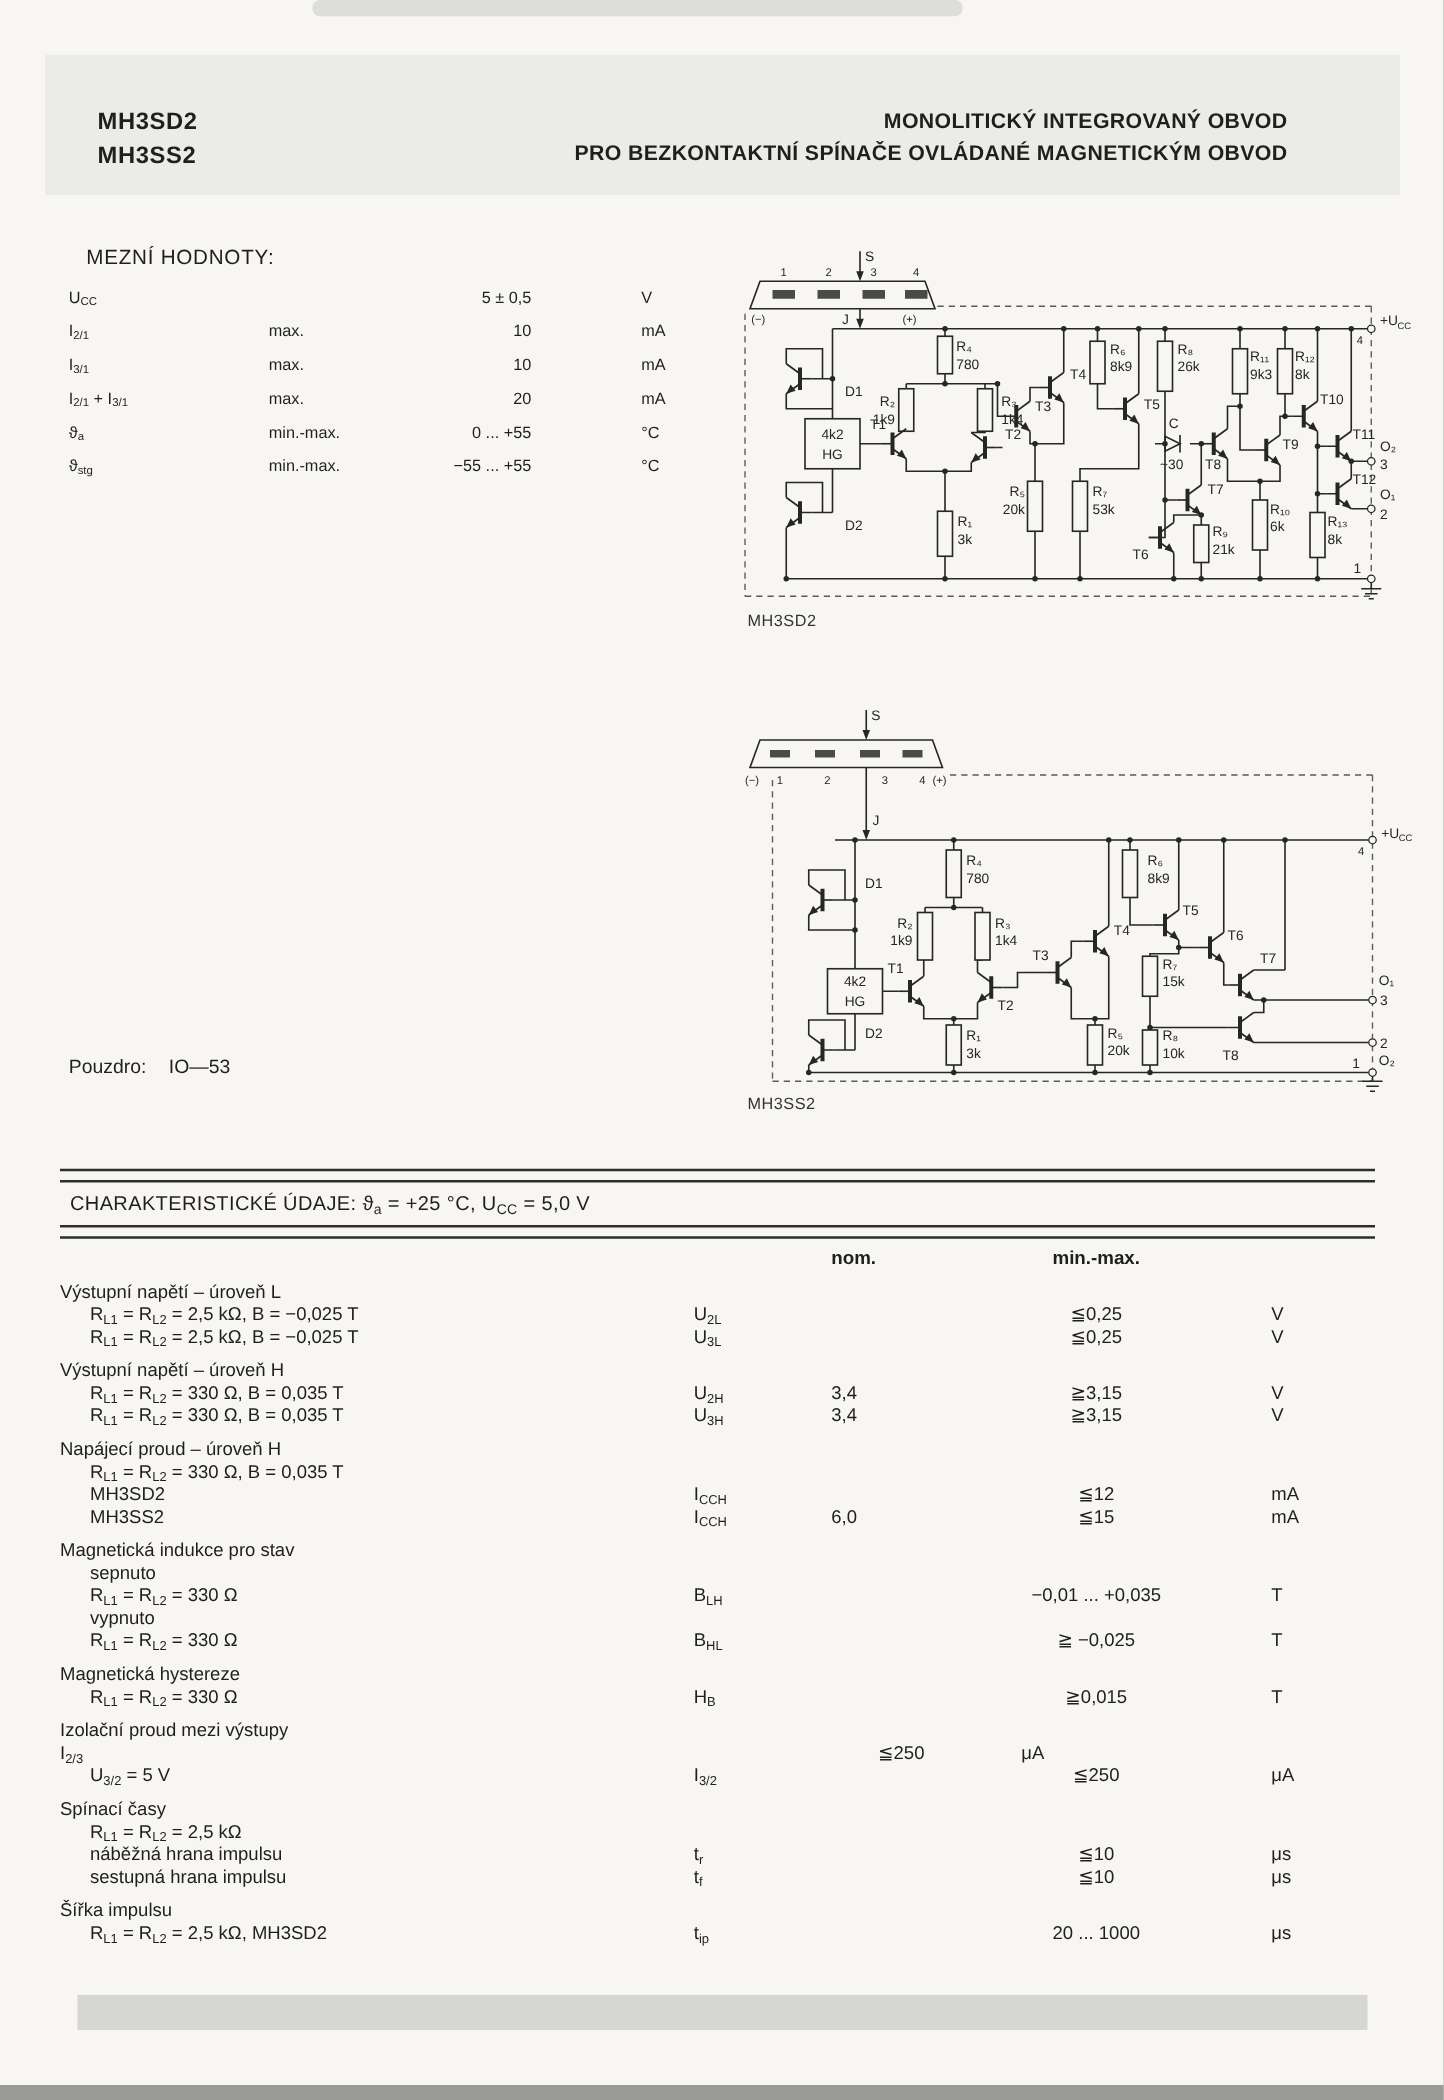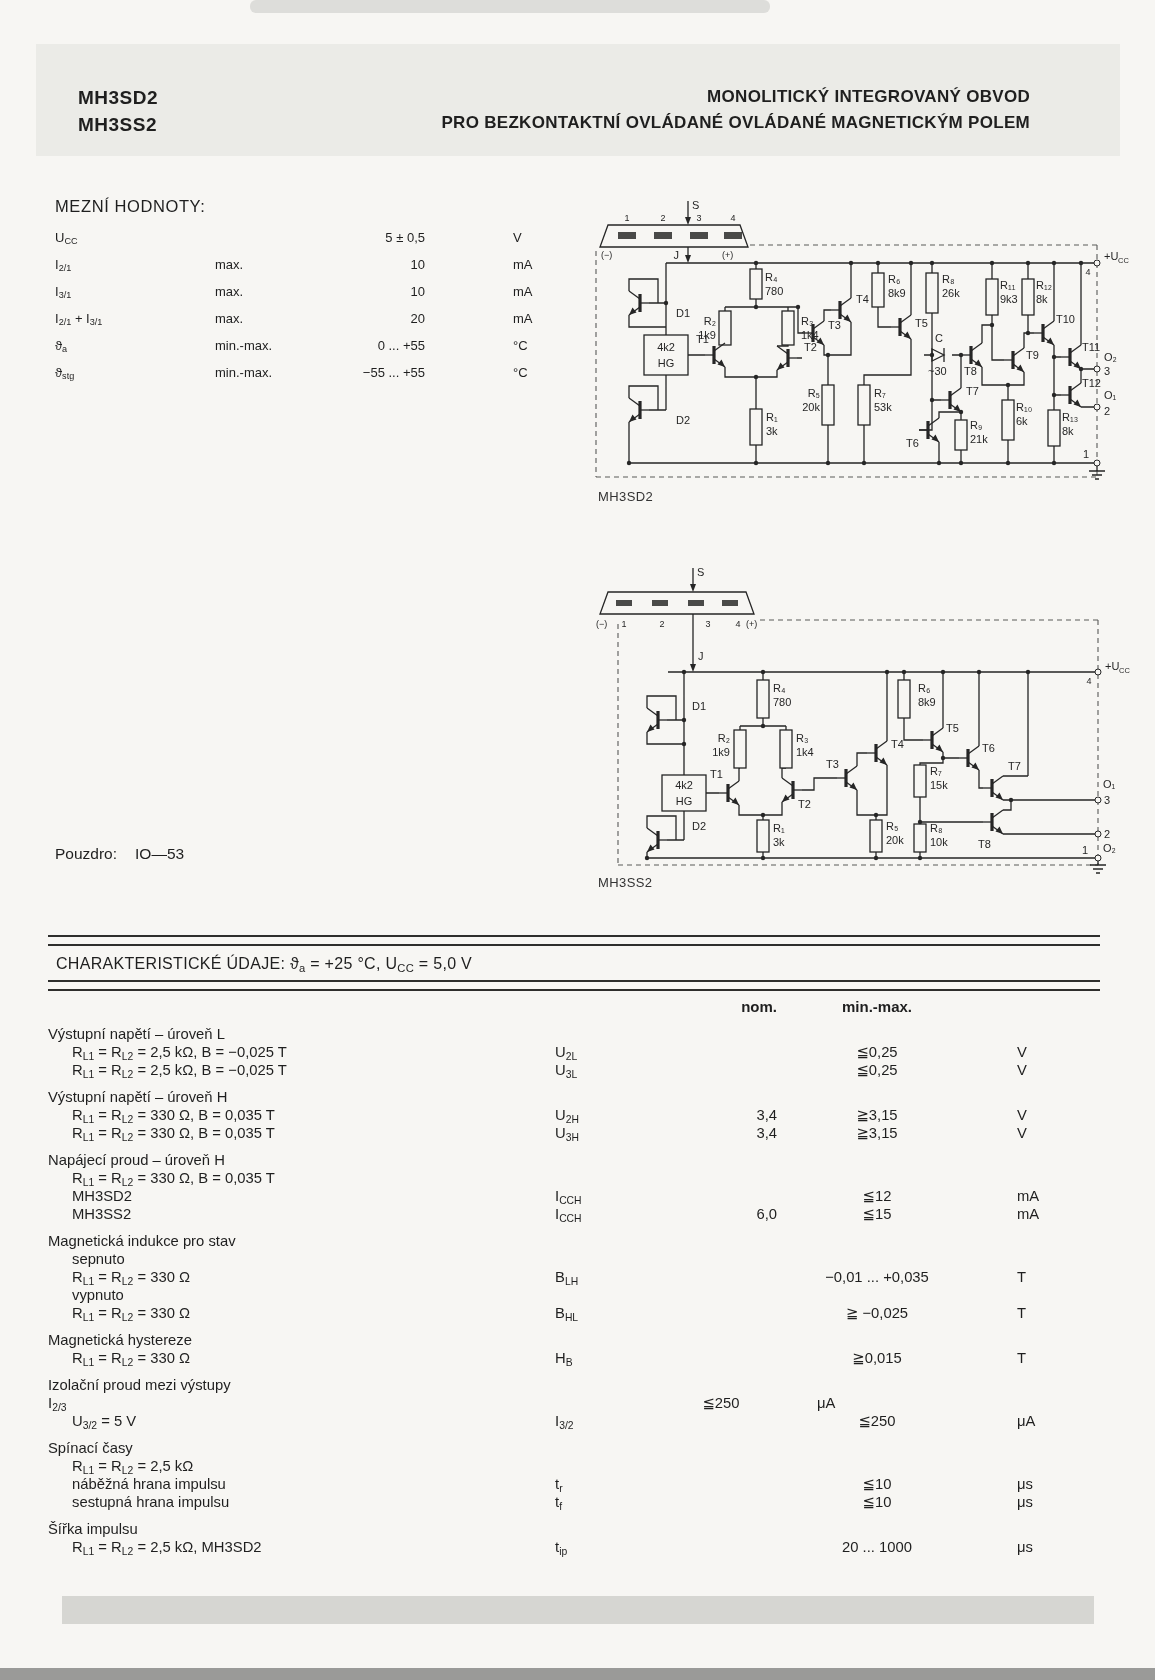--- a/index.html
+++ b/index.html
@@ -7,21 +7,21 @@
         font-family:"Liberation Sans",sans-serif;color:#1f1f1f;overflow:hidden;}
   .artifact{position:absolute;}
   .smudge-top{left:250px;top:0;width:520px;height:13px;background:#c8c8c5;opacity:.55;border-radius:6px;}
   .band-header{left:36px;top:44px;width:1084px;height:112px;background:#ebebe7;}
   .band-bottom{left:62px;top:1596px;width:1032px;height:28px;background:#d6d6d2;}
 
   .part-numbers{position:absolute;left:78px;top:84px;font-weight:bold;font-size:19px;line-height:27px;letter-spacing:.5px;}
   .doc-title{position:absolute;left:300px;top:84px;width:730px;text-align:right;font-weight:bold;
              font-size:17px;line-height:26px;letter-spacing:.3px;}
 
-  .limits-heading{position:absolute;left:55px;top:197px;font-size:16.5px;letter-spacing:.6px;}
+  .limits-heading{position:absolute;left:69px;top:197px;font-size:16.5px;letter-spacing:.6px;}
   .limits{position:absolute;left:55px;top:224px;width:540px;font-size:13px;}
   .lrow{display:grid;grid-template-columns:160px 105px 105px 160px;line-height:27px;}
   .lrow .val{text-align:right;}
   .lrow .unit{padding-left:88px;}
 
   .pouzdro{position:absolute;left:55px;top:845px;font-size:15.5px;}
   .pouzdro .v{margin-left:18px;}
 
   .schem{position:absolute;}
   .schem path,.schem rect.res,.schem polygon.pkg{stroke:#262626;stroke-width:1.3;fill:none;}
@@ -35,21 +35,21 @@
   .schem text{fill:#262626;font-size:11px;font-family:"Liberation Sans",sans-serif;}
   .schem text.sm{font-size:9px;}
   .schem text.xs{font-size:7.5px;}
   .caption{position:absolute;font-size:13px;color:#333;letter-spacing:.4px;}
 
   .chartable{position:absolute;left:48px;top:935px;width:1052px;font-size:14.8px;}
   .dr{height:7px;border-top:2px solid #2e2e2c;border-bottom:2px solid #2e2e2c;}
   .ct-title{padding:9px 0 7px 8px;font-size:16px;letter-spacing:.3px;}
   .crow{display:grid;grid-template-columns:507px 110px 112px 200px 80px;line-height:18px;}
   .crow.head{margin-top:7px;margin-bottom:2px;font-weight:bold;font-size:15px;}
-  .crow .nom{text-align:right;}
+  .crow .nom{text-align:left;}
   .crow .mm{text-align:center;}
   .crow .unit{padding-left:40px;}
   .crow.group{margin-top:9px;}
   .ind{padding-left:24px;}
   sub{font-size:.7em;line-height:0;vertical-align:baseline;position:relative;top:.25em;}
 
   .page-number{position:absolute;left:1058px;top:1624px;font-size:24px;letter-spacing:1px;margin-top:44px;}
 </style>
 </head>
 <body>
@@ -59,21 +59,21 @@
   <div class="artifact smudge-top"></div>
   <div class="artifact band-header"></div>
   <div class="artifact band-bottom"></div>
 
   <div class="part-numbers">
     <div>MH3SD2</div>
     <div>MH3SS2</div>
   </div>
   <div class="doc-title">
     <div>MONOLITICKÝ INTEGROVANÝ OBVOD</div>
-    <div>PRO BEZKONTAKTNÍ OVLÁDANÉ OVLÁDANÉ MAGNETICKÝM POLEM</div>
+    <div>PRO BEZKONTAKTNÍ SPÍNAČE OVLÁDANÉ MAGNETICKÝM OBVOD</div>
   </div>
 
   <div class="limits-heading">MEZNÍ HODNOTY:</div>
   <div class="limits">
     <div class="lrow">
       <div>U<sub>CC</sub></div>
       <div></div>
       <div class="val">5 ± 0,5</div>
       <div class="unit">V</div>
     </div>

